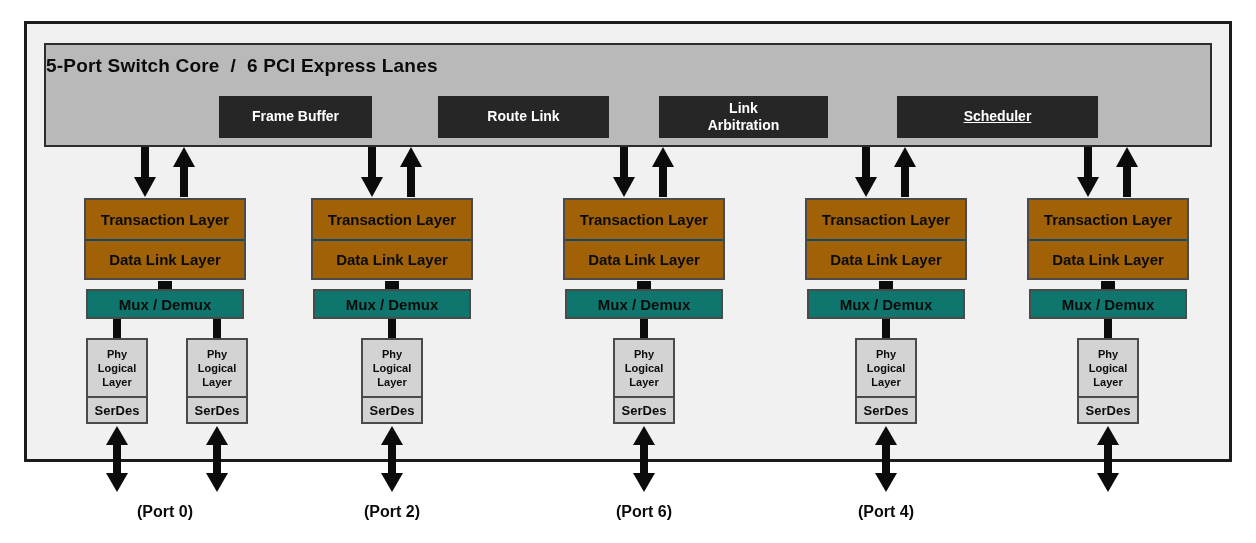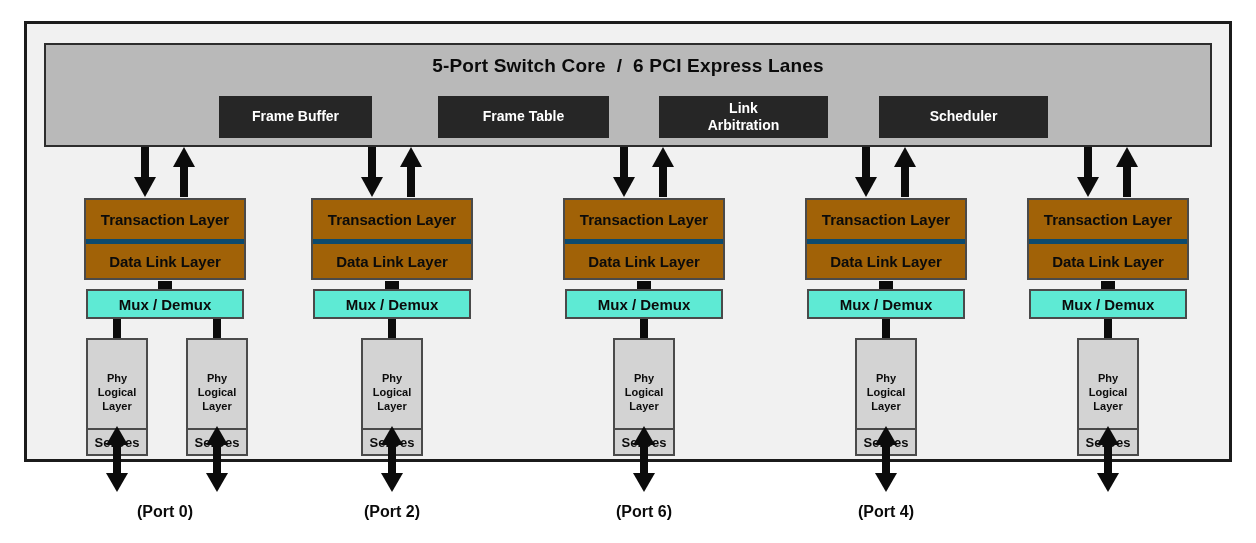--- a/index.html
+++ b/index.html
@@ -6,62 +6,62 @@
   .stage{position:relative;width:1256px;height:543px;background:#ffffff;
          font-family:"Liberation Sans",sans-serif;color:#0b0b0b;overflow:hidden;}
   .stage *{box-sizing:border-box;}
 
   
   .outer-box{position:absolute;left:24px;top:21px;width:1208px;height:441px;
              background:#f1f1f1;border:3px solid #1b1b1b;}
 
   
   .core-bar{position:absolute;left:44px;top:43px;width:1168px;height:104px;
-            background:#b9b9b9;border:2px solid #2d2d2d;text-align:center;}
+            background:#b9b9b9;border:2px solid #2d2d2d;text-align:left;}
   .core-title{margin-top:10px;font-size:19px;font-weight:bold;white-space:pre;letter-spacing:.2px;}
 
   .core-block{position:absolute;top:96px;height:42px;background:#262626;color:#ffffff;
               font-weight:bold;font-size:14px;line-height:1.25;display:flex;align-items:center;
               justify-content:center;text-align:center;white-space:pre-line;}
   .block-fb{left:219px;width:153px;}
   .block-rt{left:438px;width:171px;}
   .block-pa{left:659px;width:169px;}
-  .block-sch{left:879px;width:169px;}
+  .block-sch{left:897px;width:201px;text-decoration:underline;}
 
   
   .port-col{position:absolute;top:147px;width:162px;height:390px;}
   .col-0{left:84px;}  .col-1{left:311px;} .col-2{left:563px;} .col-3{left:805px;} .col-4{left:1027px;}
 
   
   .varrow{position:absolute;top:0;width:22px;height:50px;display:flex;flex-direction:column;align-items:center;}
   .a-down{left:50px;} .a-up{left:89px;}
   .varrow .shaft{width:8px;flex:1;background:#0b0b0b;}
   .varrow .head{width:0;height:0;border-left:11px solid transparent;border-right:11px solid transparent;}
   .varrow.down .head{border-top:20px solid #0b0b0b;}
   .varrow.up .head{border-bottom:20px solid #0b0b0b;}
 
   
   .tl-dl{position:absolute;left:0;top:51px;width:162px;background:#a16207;border:2px solid #4a4a4a;}
   .tl-dl .cell{height:39px;display:flex;align-items:center;justify-content:center;
                font-weight:bold;font-size:15px;}
-  .tl-dl .cell + .cell{border-top:5px solid #0c4a6e;}
+  .tl-dl .cell + .cell{border-top:2px solid #0c4a6e;}
 
   .sq-connector{position:absolute;left:74px;top:134px;width:14px;height:8px;background:#0b0b0b;}
 
-  .mux{position:absolute;left:2px;top:142px;width:158px;height:30px;background:#5eead4;
+  .mux{position:absolute;left:2px;top:142px;width:158px;height:30px;background:#0f766e;
        border:2px solid #4a4a4a;display:flex;align-items:center;justify-content:center;
        font-weight:bold;font-size:15px;}
 
   
   .lane{position:absolute;top:172px;width:62px;height:180px;}
   .lane-c{left:50px;} .lane-l{left:2px;} .lane-r{left:102px;}
   .lane-connector{position:absolute;left:27px;top:0;width:8px;height:19px;background:#0b0b0b;}
   .phy{position:absolute;left:0;top:19px;width:62px;background:#d3d3d3;border:2px solid #4a4a4a;}
-  .phy-cell{height:72px;display:flex;align-items:center;justify-content:center;text-align:center;
-            font-weight:bold;font-size:11px;line-height:1.3;padding:0 2px;margin-top:16px;}
+  .phy-cell{height:56px;display:flex;align-items:center;justify-content:center;text-align:center;
+            font-weight:bold;font-size:11px;line-height:1.3;padding:0 2px;}
   .serdes-cell{height:26px;border-top:2px solid #4a4a4a;display:flex;align-items:center;
                justify-content:center;font-weight:bold;font-size:13px;text-align:center;}
 
   
   .darrow{position:absolute;left:20px;top:107px;width:22px;height:66px;display:flex;
           flex-direction:column;align-items:center;}
   .darrow .shaft{width:8px;flex:1;background:#0b0b0b;}
   .darrow .head-up{width:0;height:0;border-left:11px solid transparent;border-right:11px solid transparent;
                    border-bottom:19px solid #0b0b0b;}
   .darrow .head-down{width:0;height:0;border-left:11px solid transparent;border-right:11px solid transparent;
@@ -75,21 +75,21 @@
 
 <div class="stage">
 
   <div class="outer-box"></div>
 
   <div class="core-bar">
     <div class="core-title">5-Port Switch Core  /  6 PCI Express Lanes</div>
   </div>
 
   <div class="core-block block-fb">Frame Buffer</div>
-  <div class="core-block block-rt">Frame Table</div>
+  <div class="core-block block-rt">Route Link</div>
   <div class="core-block block-pa">Link
 Arbitration</div>
   <div class="core-block block-sch">Scheduler</div>
 
   <div class="port-col col-0">
     <div class="varrow down a-down">
         <div class="shaft"></div>
         <div class="head"></div>
       </div>
     <div class="varrow up a-up">

